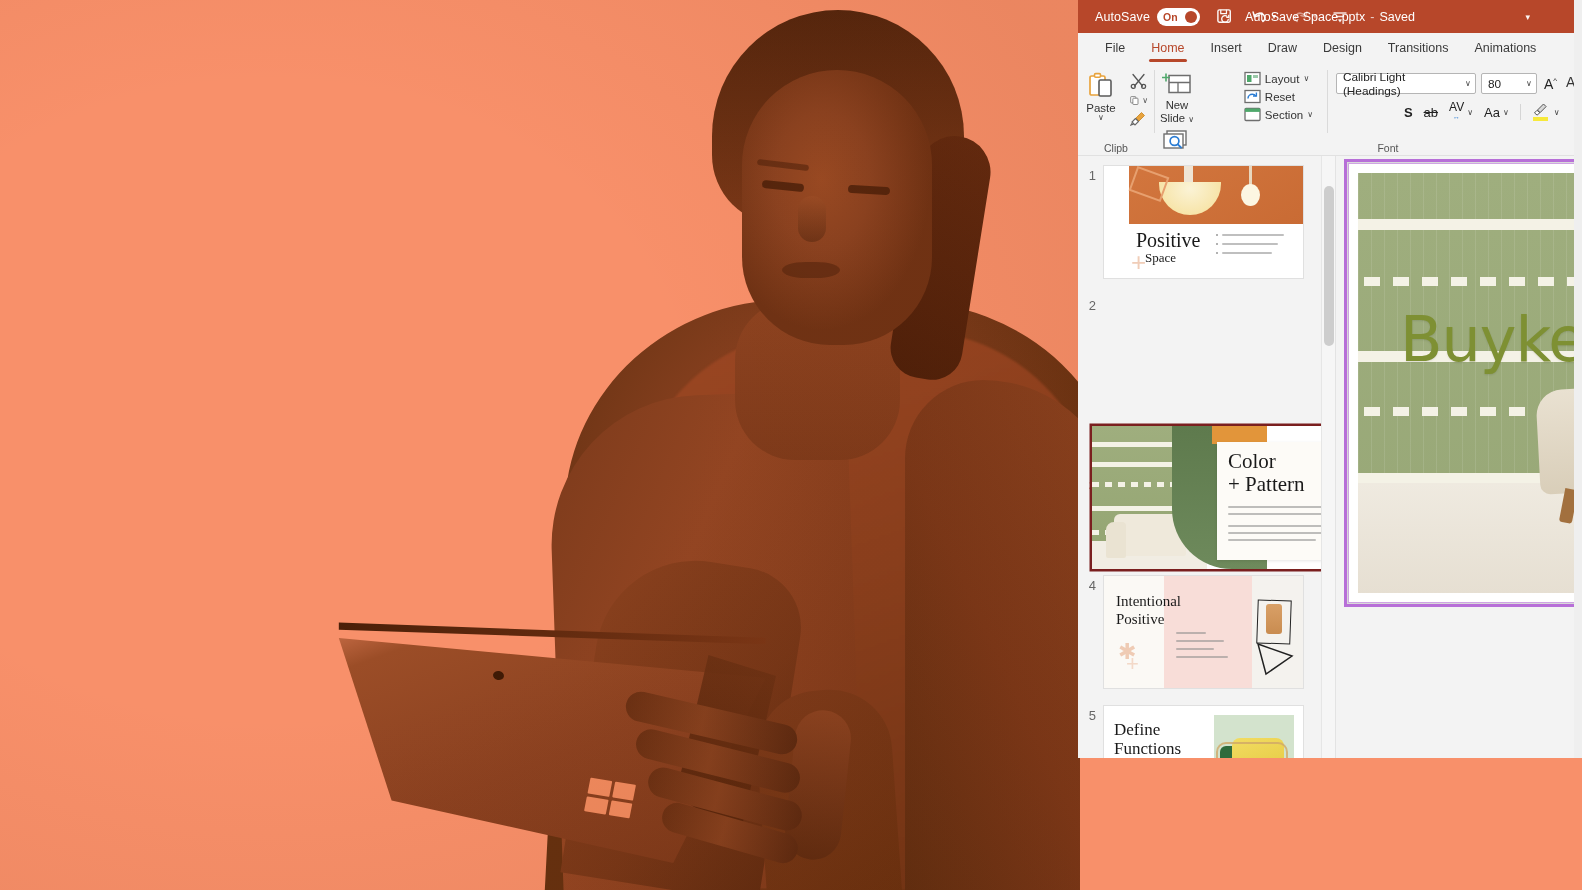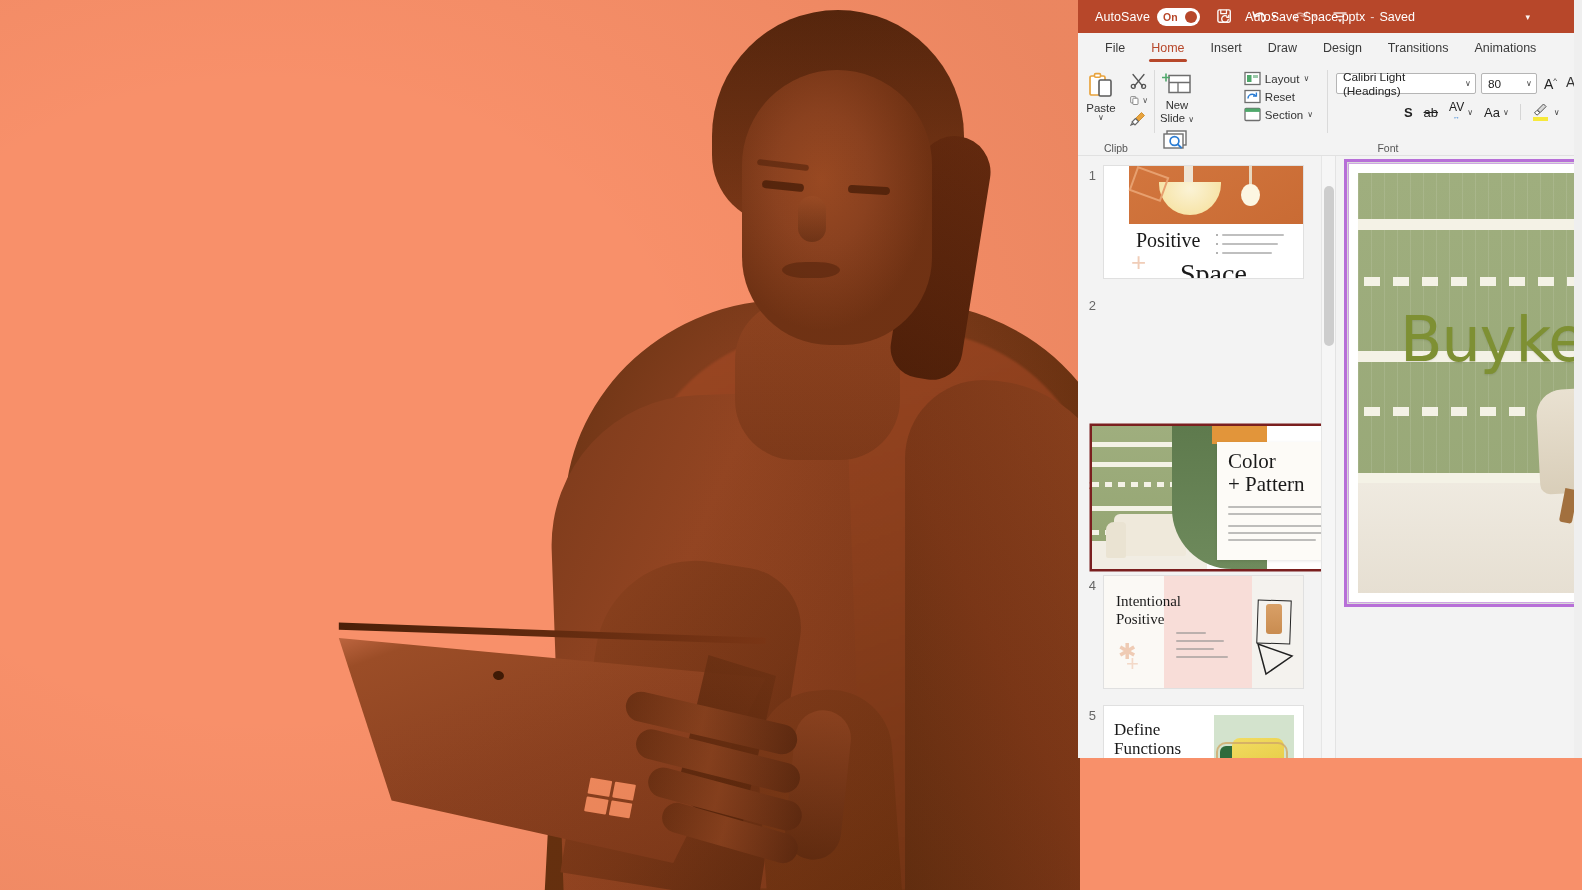--- a/index.html
+++ b/index.html
@@ -613,21 +613,21 @@
         <div class="thumbitem" style="left:0; top:10px;">
           <div class="tnum">1</div>
           <div class="tcard">
             <div class="tt" style="left:25px;top:0;right:0;height:58px;background:linear-gradient(150deg,#D2763E,#C96B34);"></div>
             <div class="tt" style="left:80px;top:0;width:9px;height:22px;background:#EFE4D4;"></div>
             <div class="tt" style="left:55px;top:16px;width:62px;height:33px;background:radial-gradient(ellipse at 50% 20%,#FBF3D6,#F5DE95);border-radius:0 0 31px 31px;"></div>
             <div class="tt" style="left:145px;top:0;width:3px;height:20px;background:#E8D7BE;"></div>
             <div class="tt" style="left:137px;top:18px;width:19px;height:22px;background:#FCF6E2;border-radius:50%;"></div>
             <div class="tt" style="left:28px;top:5px;width:34px;height:26px;border:2px solid #E7A06F;transform:rotate(20deg);"></div>
             <div class="tt serif" style="left:32px;top:64px;font-size:20px;color:#1A1A1A;line-height:20px;">Positive</div>
-            <div class="tt serif" style="left:76px;top:82px;font-size:28px;color:#1A1A1A;line-height:20px;margin-top:16px;">Space</div>
+            <div class="tt serif" style="left:41px;top:82px;font-size:13px;color:#1A1A1A;line-height:20px;">Space</div>
             <div class="tt" style="left:27px;top:86px;font-size:26px;color:#F0CDB8;line-height:20px;">+</div>
             <div class="tt" style="left:112px;top:68px;width:74px;">
               <div style="display:flex;align-items:center;gap:4px;margin-bottom:7px;">
                   <span class="bullet"></span>
                   <span class="blurline" style="width:62px;"></span>
                 </div>
               <div style="display:flex;align-items:center;gap:4px;margin-bottom:7px;">
                   <span class="bullet"></span>
                   <span class="blurline" style="width:56px;"></span>
                 </div>

